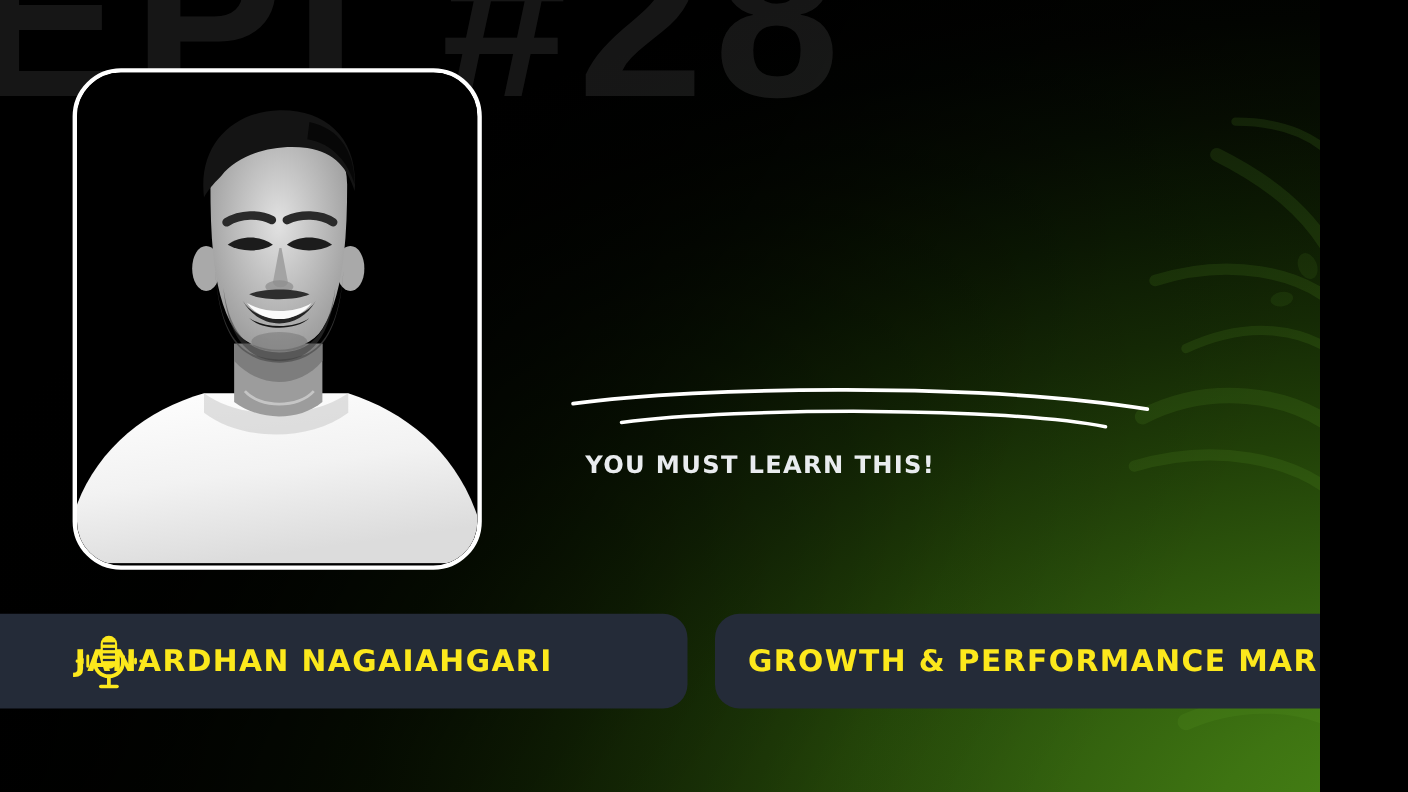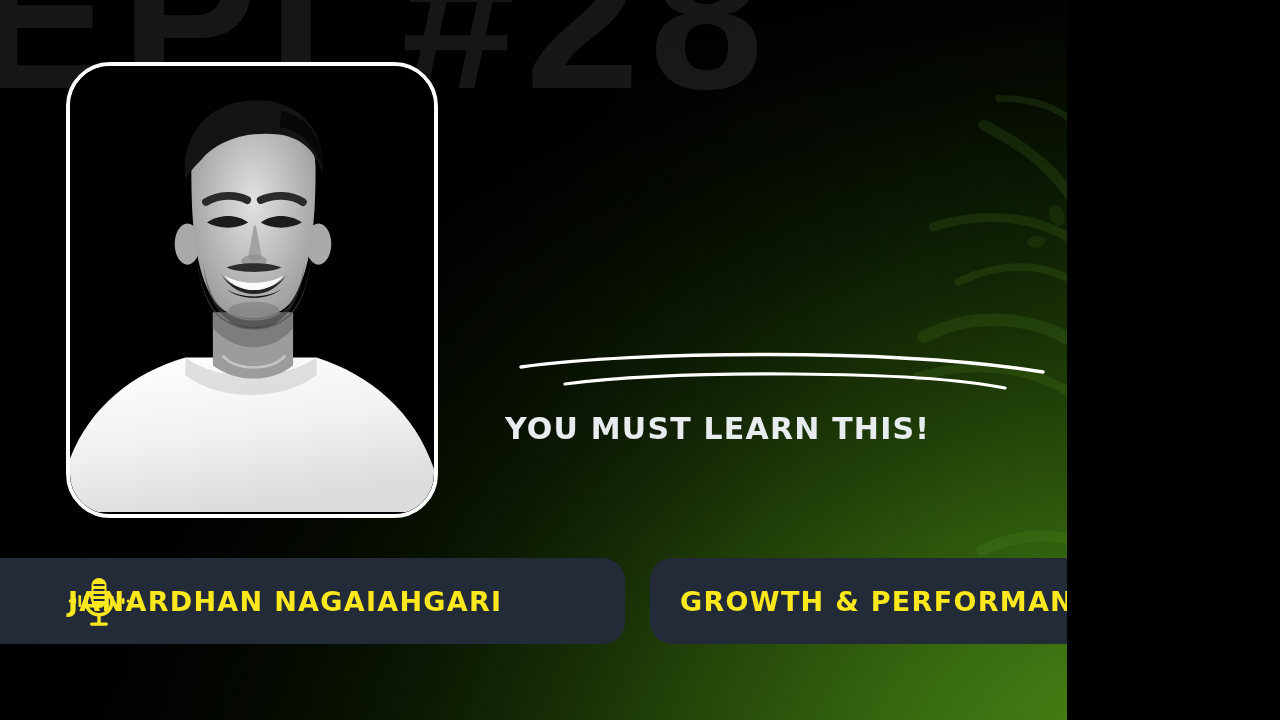--- a/index.html
+++ b/index.html
@@ -1,20 +1,20 @@
 <!DOCTYPE html>
 <html><head>
 <meta charset="utf-8">
 <style>
   * { margin:0; padding:0; box-sizing:border-box; }
   html,body { width:1280px; height:720px; overflow:hidden; background:#000; }
   body { font-family:"Liberation Sans", sans-serif; }
 
   #stage {
-    position:relative; width:1067px; height:720px; overflow:hidden;
+    position:relative; width:1200px; height:720px; overflow:hidden;
     background:#050705;
   }
 
   
   .bg-base {
     position:absolute; inset:0;
     background:
       radial-gradient(125% 115% at 112% 105%,
         #4a8a16 0%,
         #3e7412 16%,
@@ -98,24 +98,24 @@
   .underline-wrap {
     position:absolute;
     left:515px; top:348px;
     width:540px; height:46px;
     pointer-events:none;
   }
 
   
   .kicker {
     position:absolute;
-    left:505px; top:411px;
-    font-family:"DejaVu Sans", sans-serif;
-    font-weight:700;
-    font-size:30px;
+    left:532px; top:411px;
+    font-family:"DejaVu Sans", sans-serif;
+    font-weight:700;
+    font-size:22px;
     letter-spacing:1.2px;
     color:#e9ecef;
     white-space:nowrap;
   }
 
   
   .bar {
     position:absolute;
     top:558px; height:86px;
     background:#242b38;

